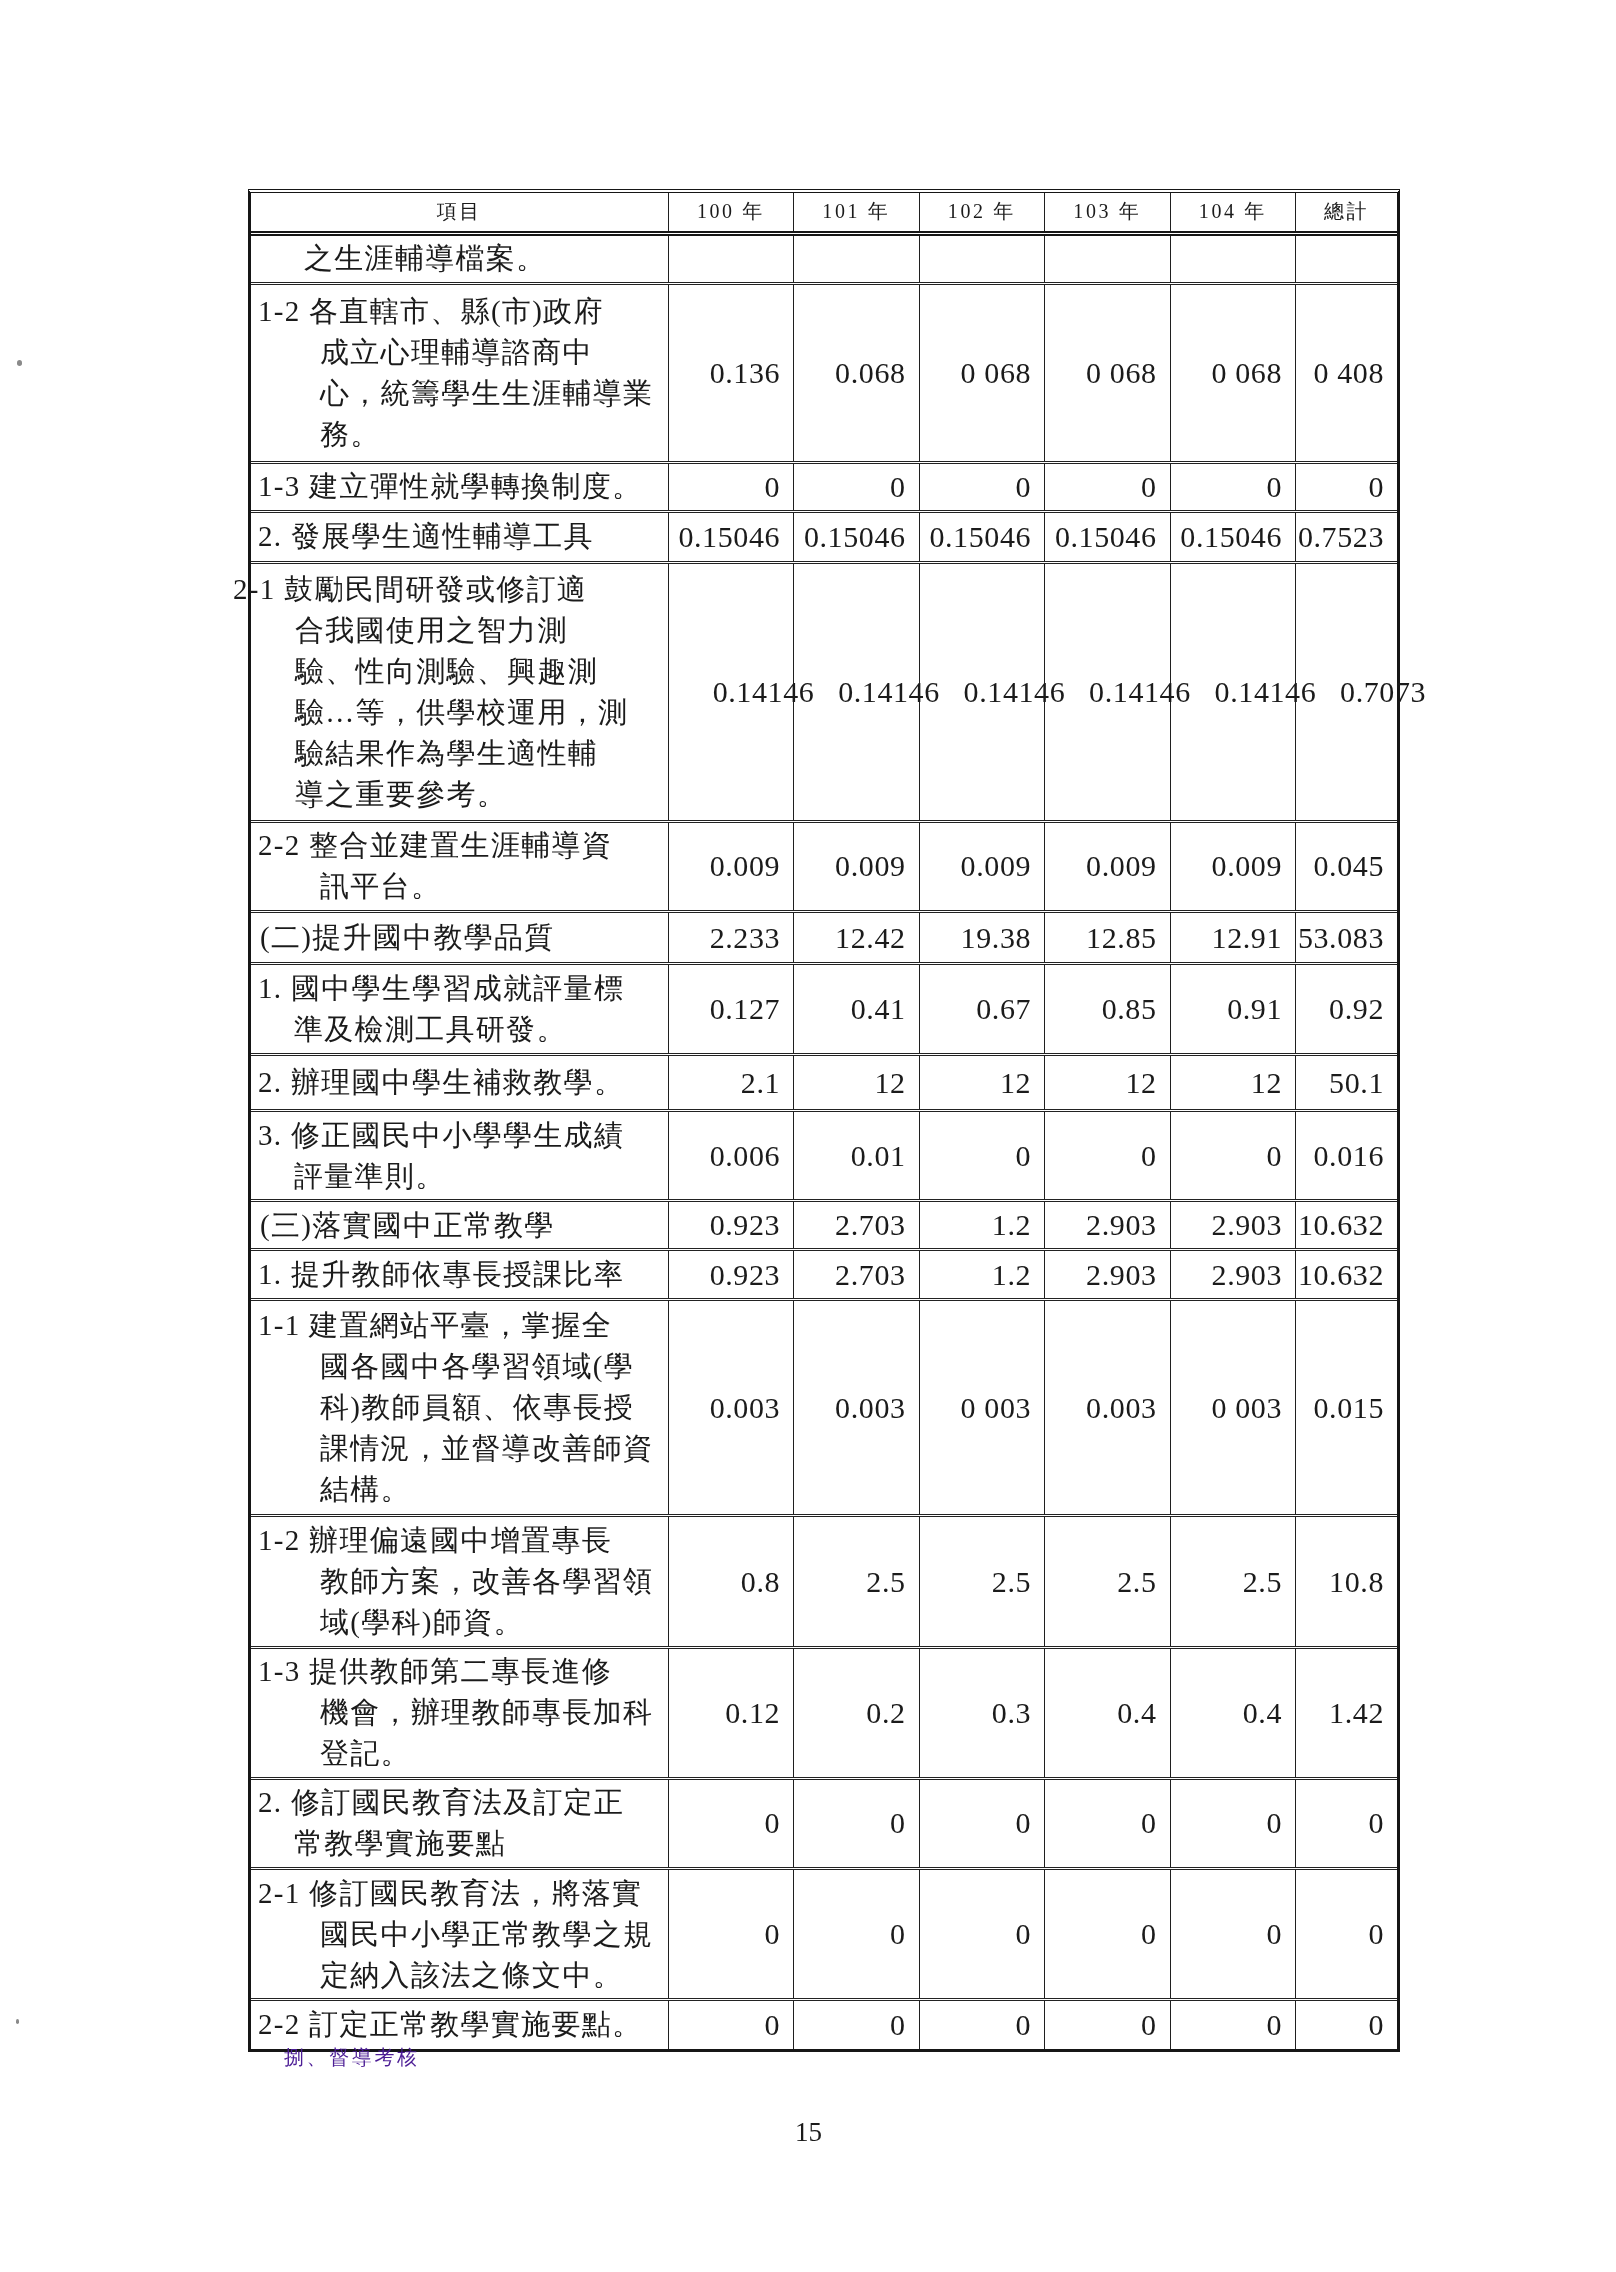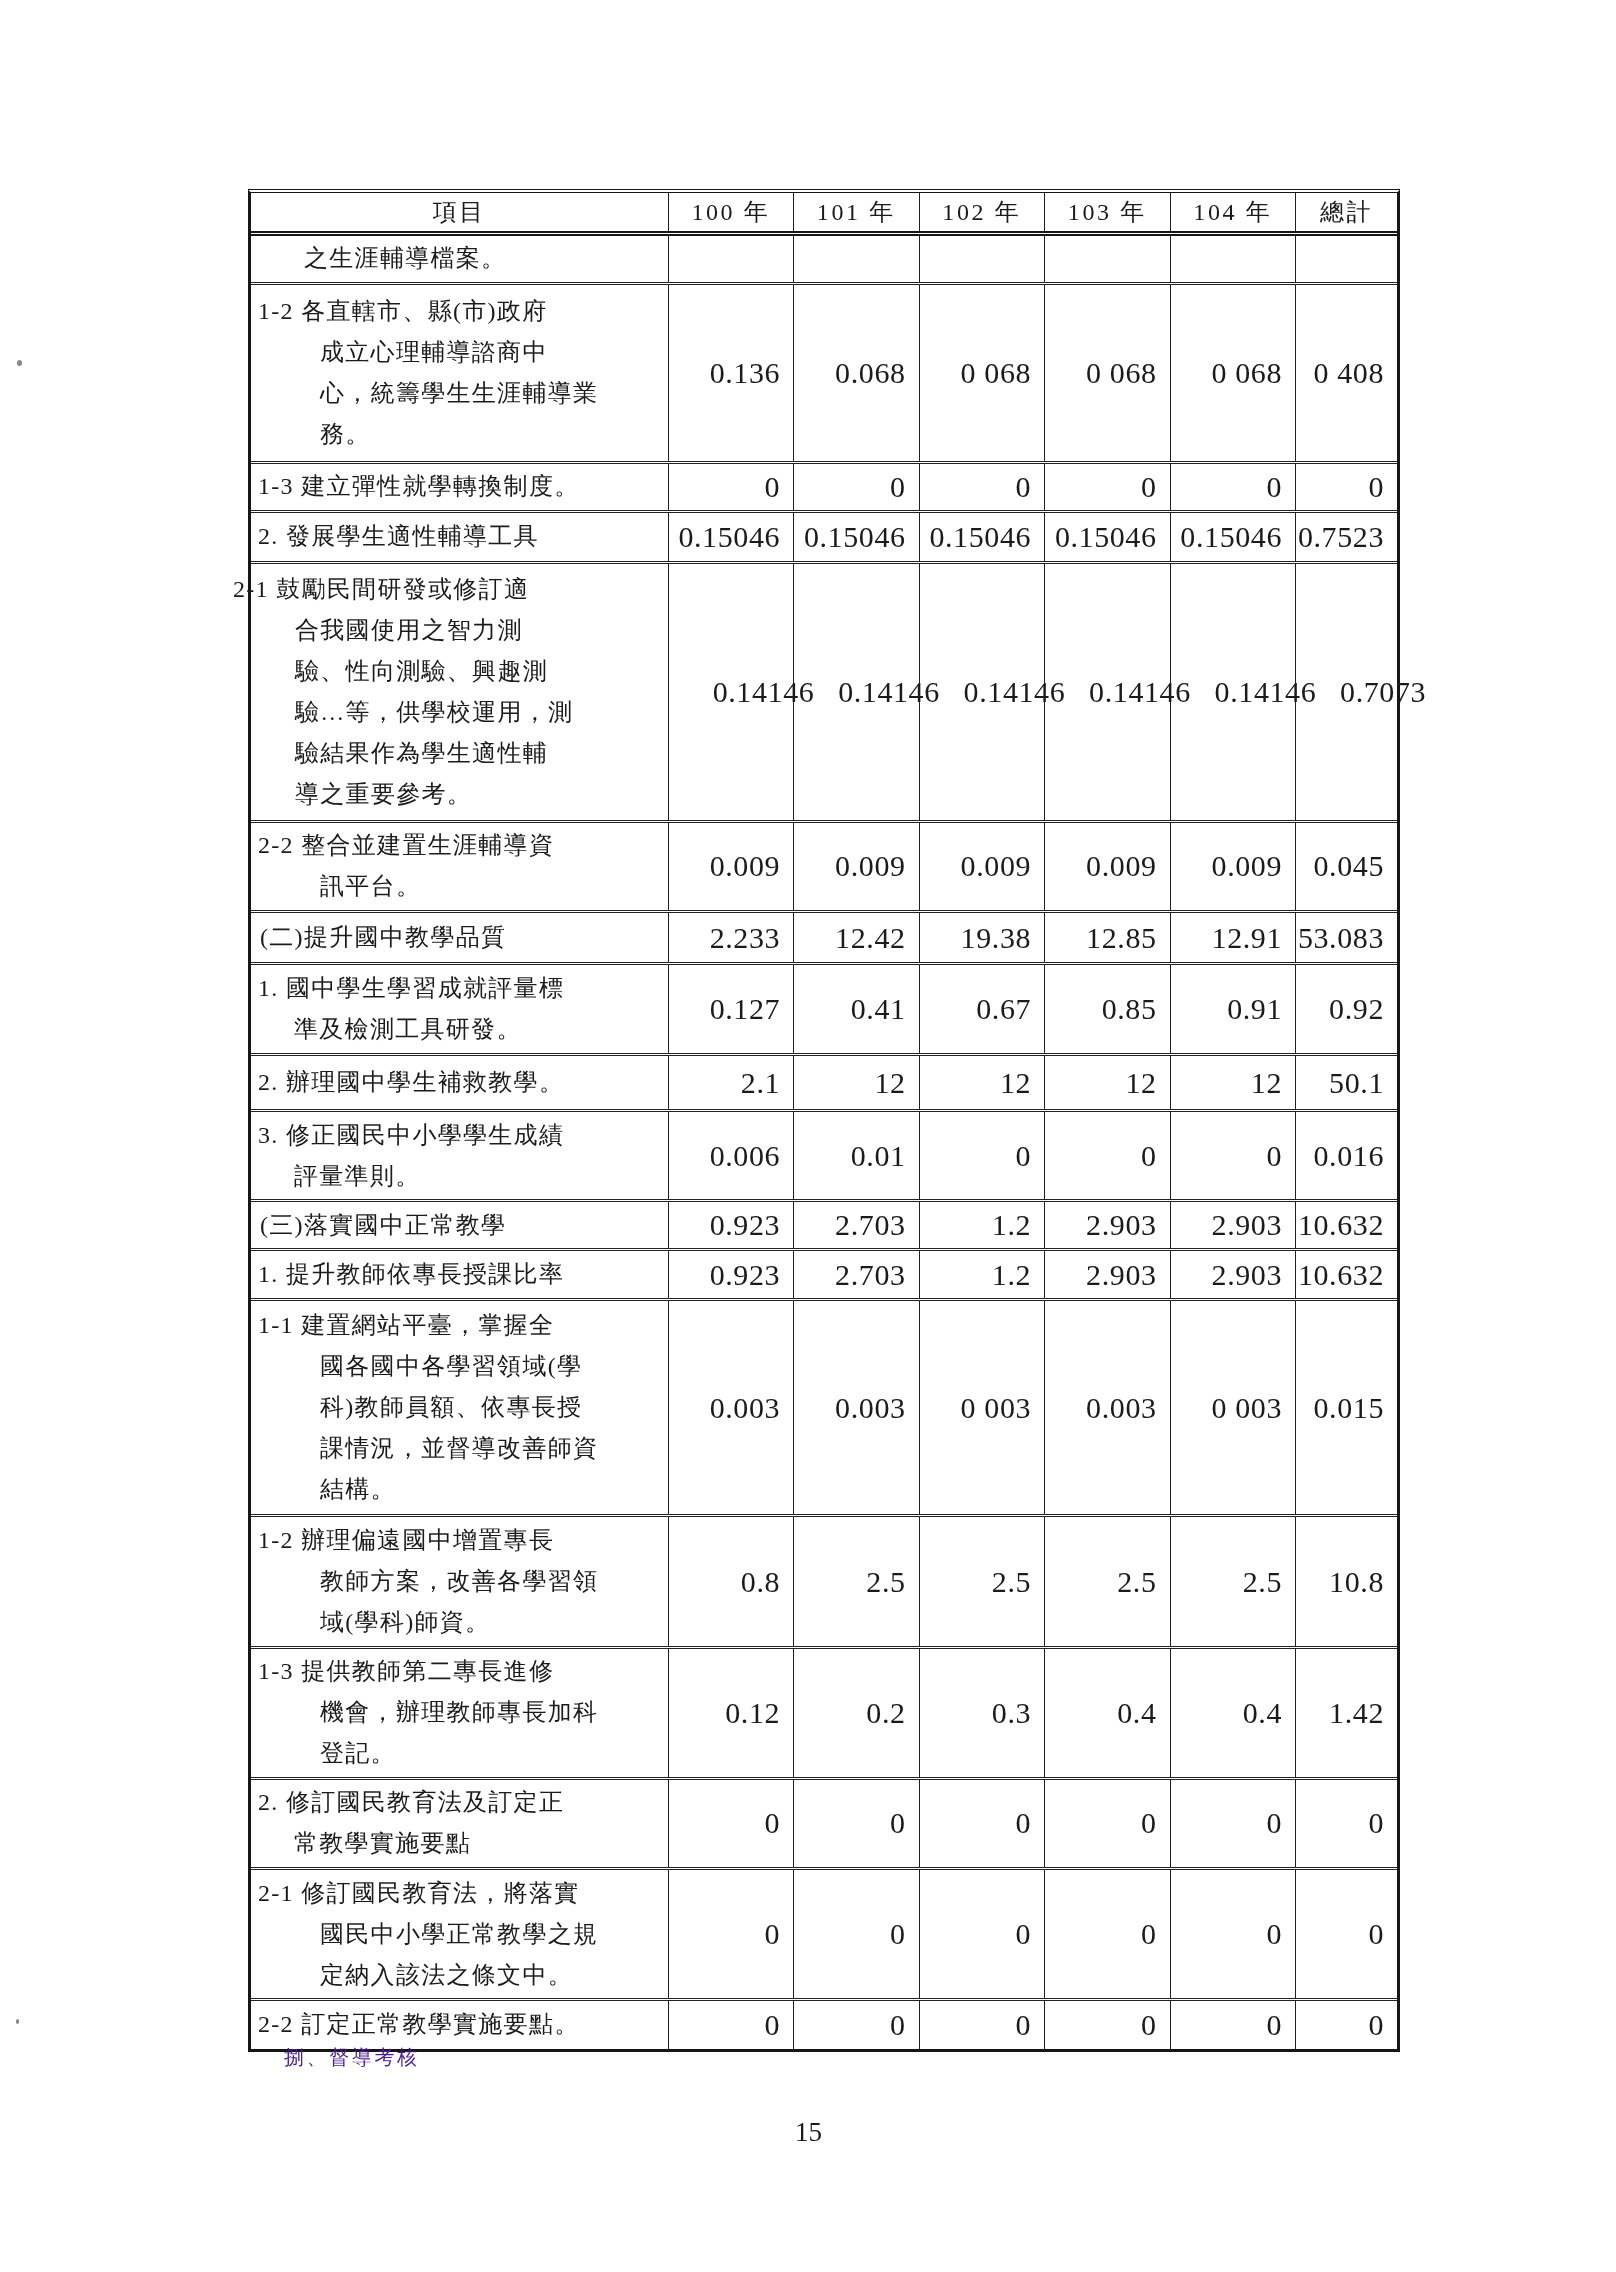--- a/index.html
+++ b/index.html
@@ -8,26 +8,26 @@
 
   
   .table-wrap{position:absolute;left:248px;top:189px;width:1152px;
               border:3.2px solid #161616;border-top:4.5px double #161616;box-sizing:border-box;}
   table{border-collapse:collapse;width:100%;table-layout:fixed;}
   col.c-item{width:36.4%;}
   col.c-year{width:10.95%;}
   col.c-total{width:8.85%;}
   th,td{border-left:1.9px solid #1f1f1f;box-sizing:border-box;}
   th:first-child,td:first-child{border-left:none;}
-  th{font-weight:normal;font-size:24px;letter-spacing:2.6px;height:40px;
+  th{font-weight:normal;font-size:20px;letter-spacing:2.6px;height:40px;
      border-bottom:5.2px double #161616;text-align:center;vertical-align:middle;}
   td{border-bottom:3.9px double #222;}
   tbody tr:last-child td{border-bottom:none;}
 
-  .item-cell{font-size:24px;line-height:41px;letter-spacing:1.3px;white-space:pre-line;
+  .item-cell{font-size:29px;line-height:41px;letter-spacing:1.3px;white-space:pre-line;
              vertical-align:middle;padding:2.6px 6.5px 2.6px 6.5px;}
   .level-section{padding-left:9px;}
   .level-num{padding-left:43px;text-indent:-36px;}
   .level-sub{padding-left:69px;text-indent:-62px;}
   .level-cont{padding-left:53px;}
 
   .value-cell{font-size:30px;text-align:right;padding-right:13px;vertical-align:middle;
               letter-spacing:0.6px;}
 
   

